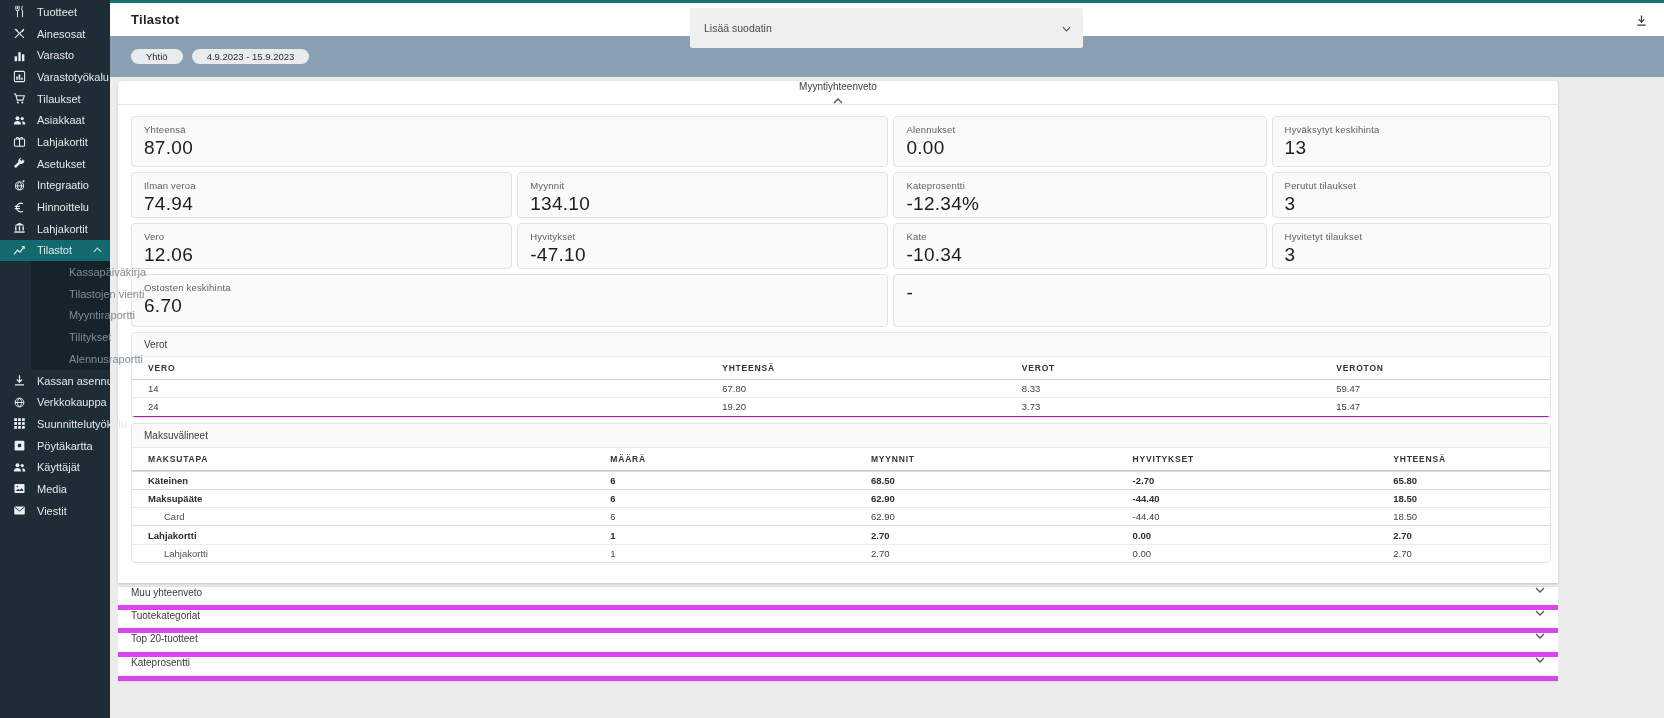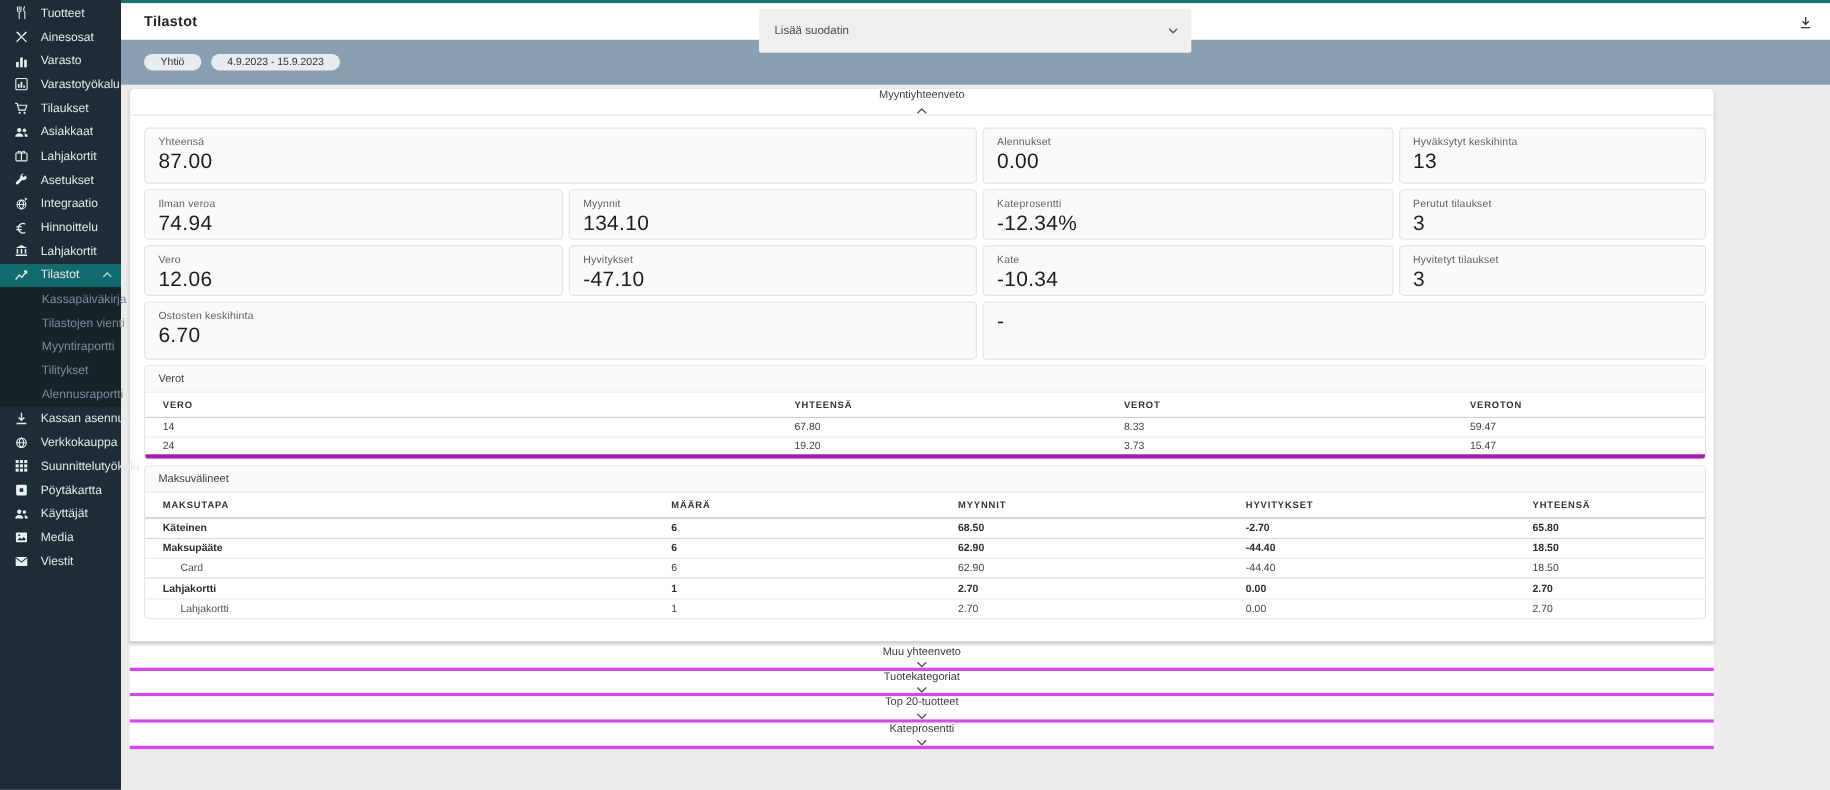--- a/index.html
+++ b/index.html
@@ -9,21 +9,21 @@
   
   .sidebar { position:absolute; left:0; top:0; width:110px; height:718px;
              background:#1e2c35; z-index:5; padding-top:1px; }
   .nav-item { height:21.7px; display:flex; align-items:center; padding:0 8px 0 12px;
               color:#e3e9ec; font-size:11px; cursor:pointer; white-space:nowrap; }
   .nav-icon { width:14px; height:13px; margin-right:11px; color:#e8eef1;
               display:flex; align-items:center; justify-content:center; flex:none; }
   .nav-icon svg { width:13px; height:13px; display:block; }
   .nav-item.active { background:#136a6e; }
   .nav-item .chev { margin-left:auto; color:#bfd4d5; display:flex; }
-  .subnav { background:#17232b; }
+  .subnav { background:#17232b;margin-left:31px; }
   .sub-item { height:21.7px; display:flex; align-items:center; padding-left:38px;
               color:#7e8c95; font-size:11px; cursor:pointer; white-space:nowrap; }
 
   
   .content { position:absolute; left:110px; top:0; width:1554px; height:718px; }
   .topline { height:3px; background:#1c7376; }
   .appbar { height:33px; background:#fff; position:relative; display:flex; align-items:center; }
   .page-title { margin-left:21px; font-size:13px; font-weight:700; color:#222; letter-spacing:.3px; }
   .filter-select { position:absolute; left:580px; top:5px; width:393px; height:40px;
                    background:#efefef; border-radius:2px; display:flex; align-items:center;
@@ -56,33 +56,33 @@
 
   .table-box { border:1px solid #e3e3e3; border-radius:4px; margin-top:5px; overflow:hidden; }
   .table-band { background:#fafafa; border-bottom:1px solid #ececec; padding:6px 12px;
                 font-size:10px; color:#3d3d3d; }
   .trow { display:grid; align-items:center; padding-left:16px; }
   .verot .trow   { grid-template-columns:575fr 300fr 315fr 214fr; }
   .maksut .trow  { grid-template-columns:463fr 261fr 262fr 261fr 157fr; }
   .thead { height:23px; font-size:8.5px; font-weight:700; letter-spacing:.8px;
            color:#333; border-bottom:1px solid #cfcfcf; text-transform:uppercase; }
   .tdata { height:18.3px; font-size:9.5px; color:#3f3f3f; border-bottom:1px solid #ececec; }
-  .verot .tdata:last-child { border-bottom:4px solid #a21caf; }
+  .verot .tdata:last-child { border-bottom:1px solid #a21caf; }
   .tdata.bold { font-weight:700; color:#2c2c2c; }
   .maksut .tdata { border-bottom:none; border-top:1px solid #ececec; }
   .maksut .tdata.bold { border-top-color:#d9d9d9; }
   .maksut .tdata:first-of-type { border-top:none; }
   .tdata.indent > :first-child { padding-left:16px; color:#4f4f4f; }
 
   
   .accordion-stack { margin:3px 106px 0 8px; }
-  .acc-row { background:#fff; height:23.7px; display:flex; align-items:center;
+  .acc-row { background:#fff; height:23.7px; display:flex; align-items:flex-start;
              justify-content:space-between; padding:0 13px; font-size:10px; color:#3a3a3a;
-             border-bottom:3px solid #d946ef; box-shadow:0 1px 1px rgba(0,0,0,.06);
-             cursor:pointer;flex-direction:column; }
+             border-bottom:5px solid #d946ef; box-shadow:0 1px 1px rgba(0,0,0,.06);
+             cursor:pointer; }
   .acc-row:first-child { border-top:1px solid #e2e2e2; }
   .acc-row .chev { color:#555; display:flex; }
 </style>
 </head>
 <body>
 
 <nav class="sidebar">
   <div class="nav-item">
     <span class="nav-icon">
         <svg viewBox="0 0 16 16">

